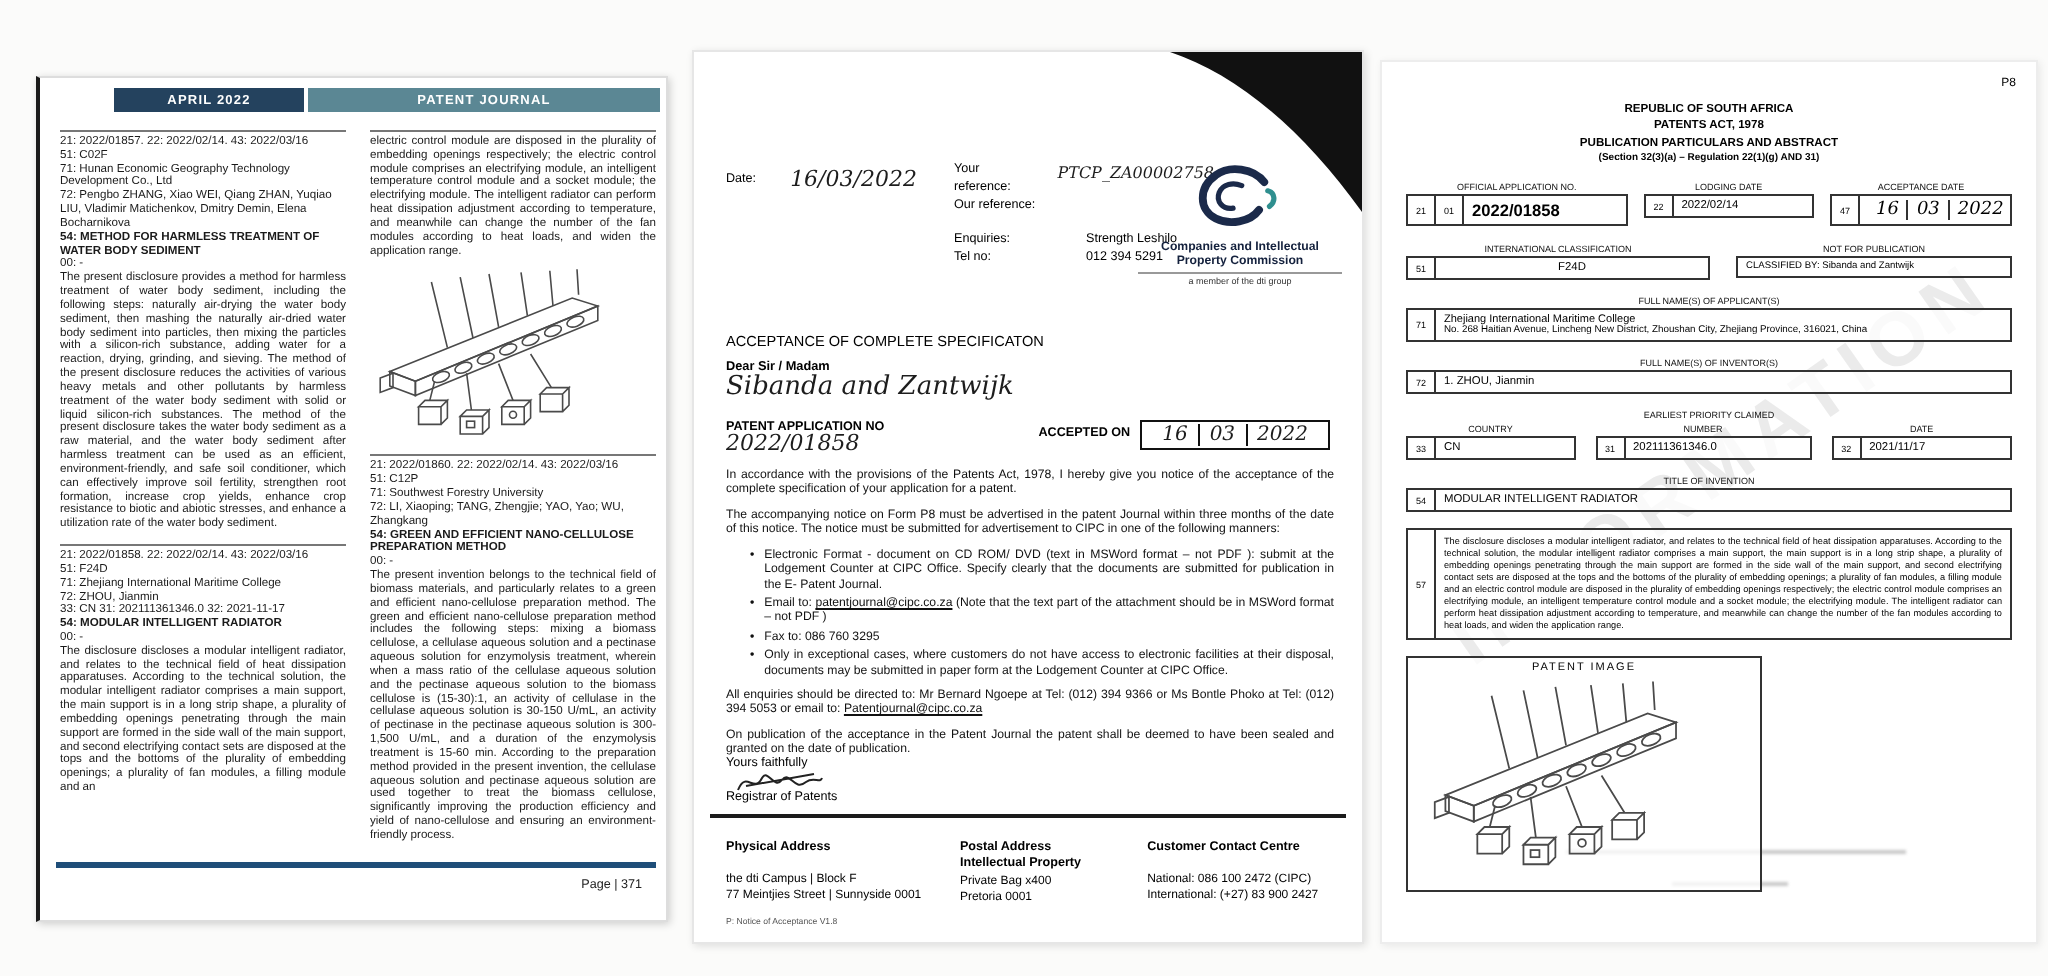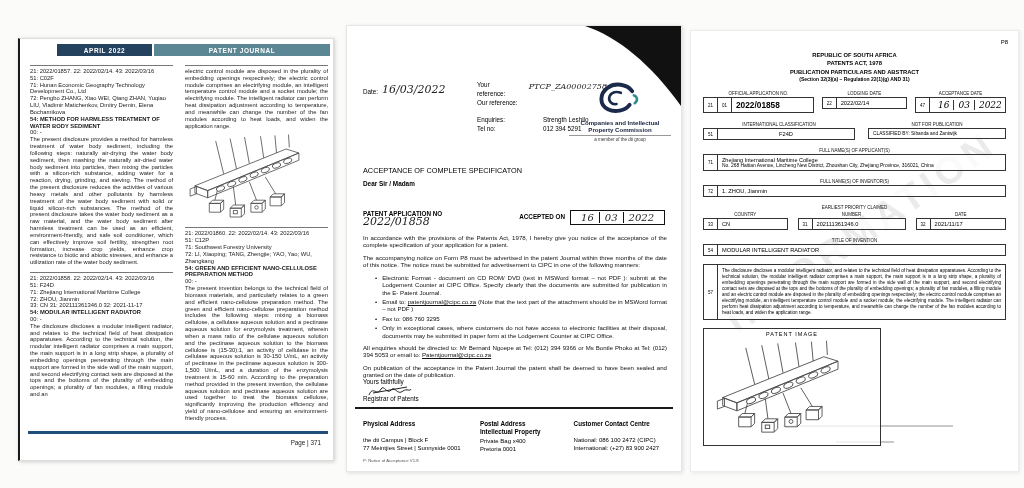--- a/index.html
+++ b/index.html
@@ -22,21 +22,21 @@
   .jcont{border-top:1px solid #777;padding-top:2px;}
   .jfig{height:92px;margin:4px 0 2px 0;}
   .jfig svg{width:100%;height:100%;}
   .jp-bar{position:absolute;left:8px;right:5px;bottom:26px;height:3px;background:#1f4e79;}
   .jp-foot{position:absolute;right:12px;bottom:14px;font-size:6.3px;color:#222;}
 
   
   .lp{left:346px;top:25px;width:334px;height:445px;border:1px solid #e6e6e6;box-shadow:1px 1px 4px rgba(0,0,0,.12);}
   .lp-corner{position:absolute;top:0;right:0;width:96px;height:80px;}
   .hand{font-family:"DejaVu Serif",serif;font-style:italic;color:#1d1d1d;}
-  .lp-date{position:absolute;top:58px;left:16px;font-size:6.3px;display:flex;align-items:flex-end;gap:4px;}
+  .lp-date{position:absolute;top:58px;left:16px;font-size:6.3px;display:flex;align-items:center;gap:17px;}
   .lp-date .hand{font-size:11px;line-height:1;}
   .lp-refblock{position:absolute;top:55px;left:130px;width:130px;font-size:6.3px;line-height:1.4;}
   .lp-refblock .row{display:flex;gap:20px;}
   .lp-refblock .lab{width:46px;}
   .lp-refblock .hand{font-size:8px;}
   .lp-logo{position:absolute;top:56px;right:10px;width:102px;text-align:center;}
   .lp-logo .org{font-size:6.1px;font-weight:bold;color:#14213d;line-height:1.15;margin-top:1px;}
   .lp-logo .tag{font-size:4.5px;color:#333;border-top:1px solid #999;margin-top:2px;padding-top:1px;}
   .lp-h{position:absolute;top:140px;left:16px;font-size:7.3px;font-weight:normal;}
   .lp-sal{position:absolute;top:154px;left:16px;font-size:6.4px;font-weight:bold;}
@@ -217,20 +217,21 @@
         <path d="M44 10 C38 2 24 0 16 6 C6 13 6 26 16 31 C24 35 36 33 41 26" fill="none" stroke="#1b2a4a" stroke-width="4.5" stroke-linecap="round"></path>
         <path d="M31 12 C26 10 20 11 18 16 C16 21 20 26 26 25" fill="none" stroke="#1b2a4a" stroke-width="3" stroke-linecap="round"></path>
         <path d="M46 15 c4 1 5 6 1 9" stroke="#2f8f8f" stroke-width="3" fill="none" stroke-linecap="round"></path>
       </svg>
       <div class="org">Companies and Intellectual Property Commission</div>
       <div class="tag">a member of the dti group</div>
     </div>
 
     <div class="lp-h">ACCEPTANCE OF COMPLETE SPECIFICATON</div>
     <div class="lp-sal">Dear Sir / Madam</div>
+    <div class="lp-addressee hand">Sibanda and Zantwijk</div>
 
     <div class="lp-approw">
       <div class="lp-appno">
         <div class="lab">PATENT APPLICATION NO</div>
         <span class="hand">2022/01858</span>
       </div>
       <div class="lp-accepted">
         <span class="lab">ACCEPTED ON</span>
         <span class="acc-box">
           <span class="seg hand">16</span>

